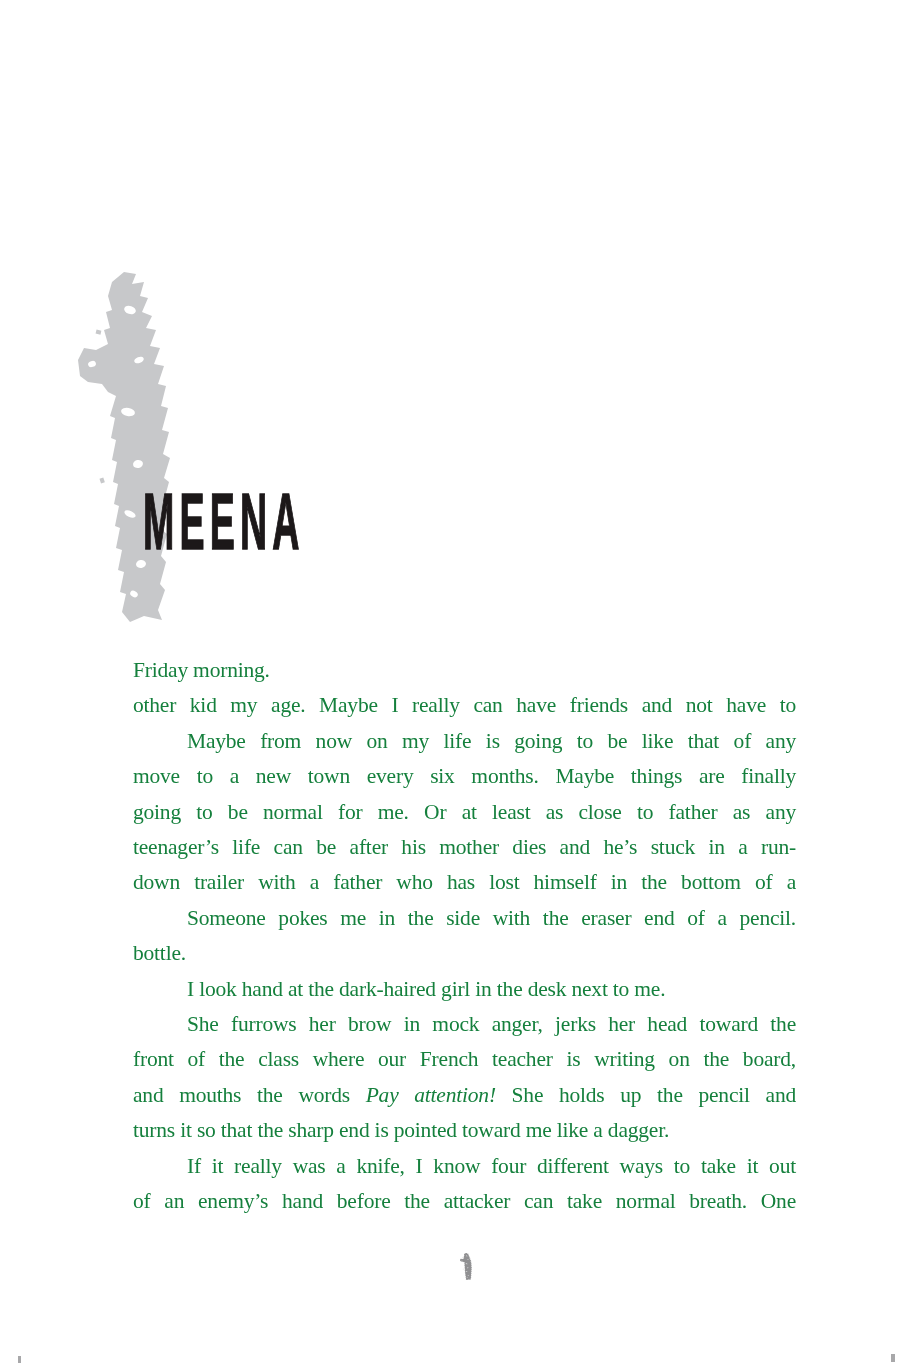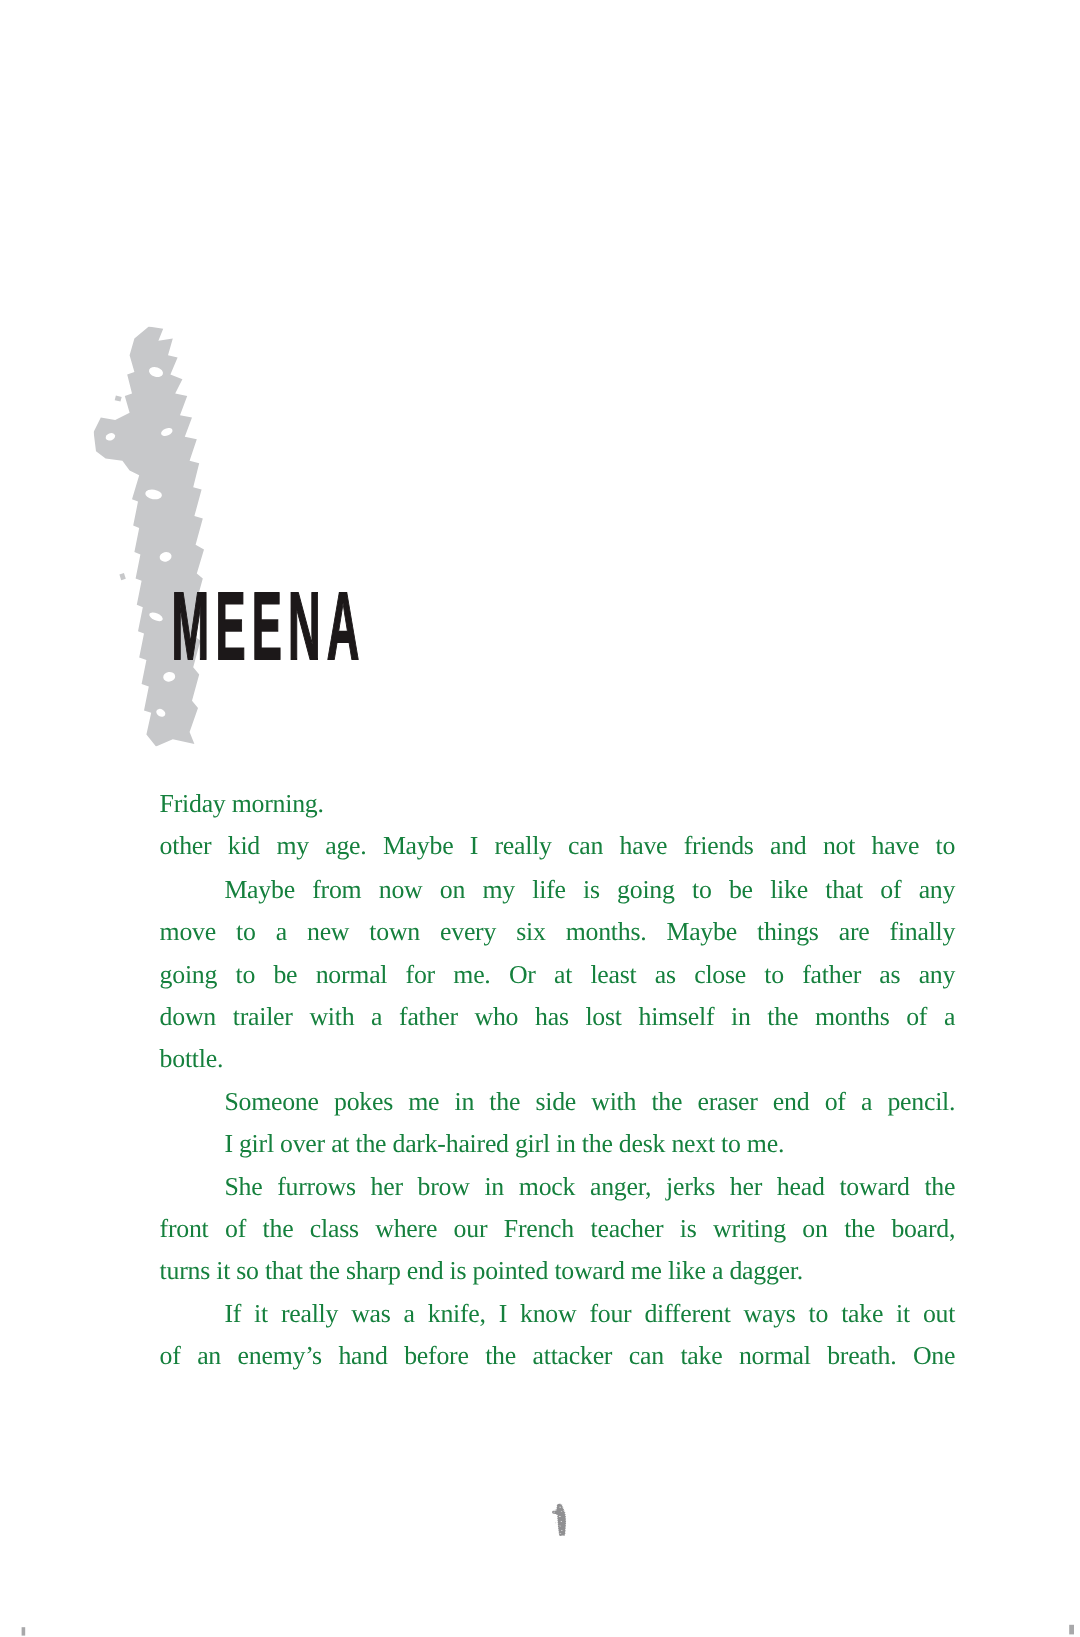--- a/index.html
+++ b/index.html
@@ -114,26 +114,28 @@
   </div>
 
   <h1 class="chapter-title" style="margin: 0px; color: rgb(28, 24, 25);">MEENA</h1>
 
   <div class="body-text" style="color: #15803d;">
       <div class="line ll">Friday morning.</div>
       <div class="line jl">other kid my age. Maybe I really can have friends and not have to</div>
       <div class="line jl ind">Maybe from now on my life is going to be like that of any</div>
       <div class="line jl">move to a new town every six months. Maybe things are finally</div>
       <div class="line jl">going to be normal for me. Or at least as close to father as any</div>
-      <div class="line jl">down trailer with a father who has lost himself in the months of a</div>
+      <div class="line jl">teenager’s life can be after his mother dies and he’s stuck in a run-</div>
+      <div class="line jl">down trailer with a father who has lost himself in the bottom of a</div>
+      <div class="line jl ind">Someone pokes me in the side with the eraser end of a pencil.</div>
       <div class="line ll">bottle.</div>
-      <div class="line jl ind">Someone pokes me in the side with the eraser end of a pencil.</div>
-      <div class="line ll ind">I girl over at the dark-haired girl in the desk next to me.</div>
+      <div class="line ll ind">I look hand at the dark-haired girl in the desk next to me.</div>
       <div class="line jl ind">She furrows her brow in mock anger, jerks her head toward the</div>
       <div class="line jl">front of the class where our French teacher is writing on the board,</div>
+      <div class="line jl">and mouths the words <em>Pay attention!</em> She holds up the pencil and</div>
       <div class="line ll">turns it so that the sharp end is pointed toward me like a dagger.</div>
       <div class="line jl ind">If it really was a knife, I know four different ways to take it out</div>
       <div class="line jl">of an enemy’s hand before the attacker can take normal breath. One</div>
     </div>
 
   <div class="page-number">
     <span class="sr">1</span>
     <svg viewBox="0 0 92 350" preserveAspectRatio="none">
       <use href="#grunge-one"></use>
     </svg>

